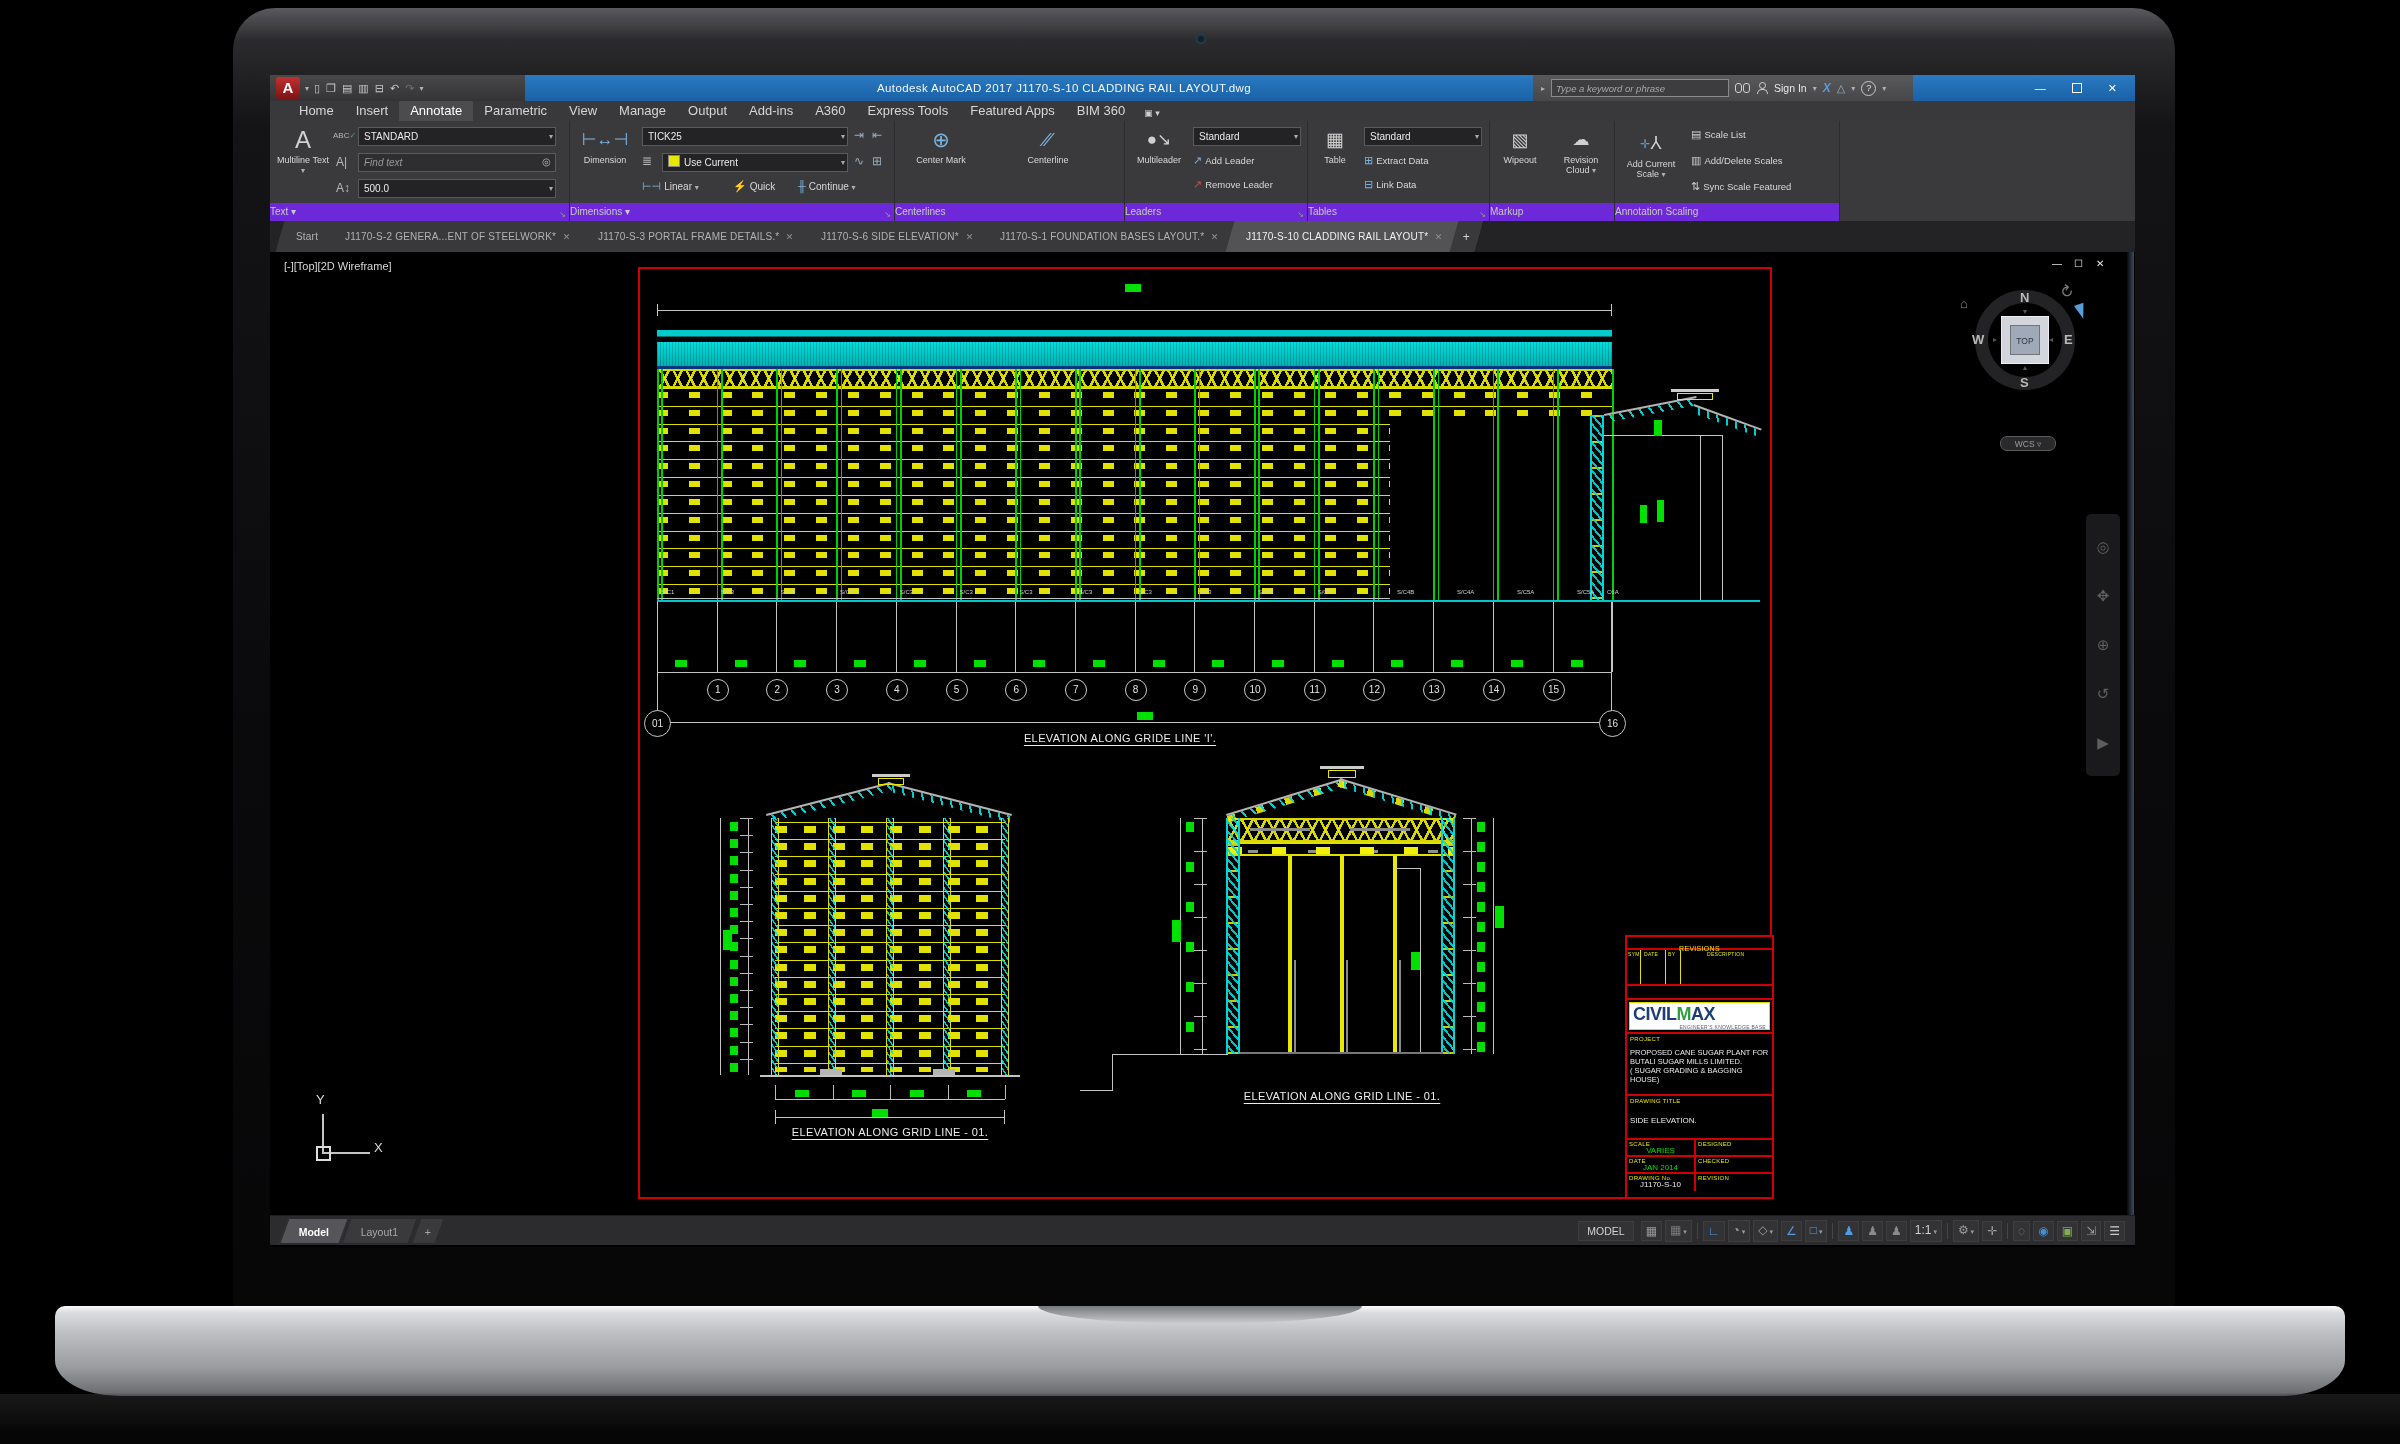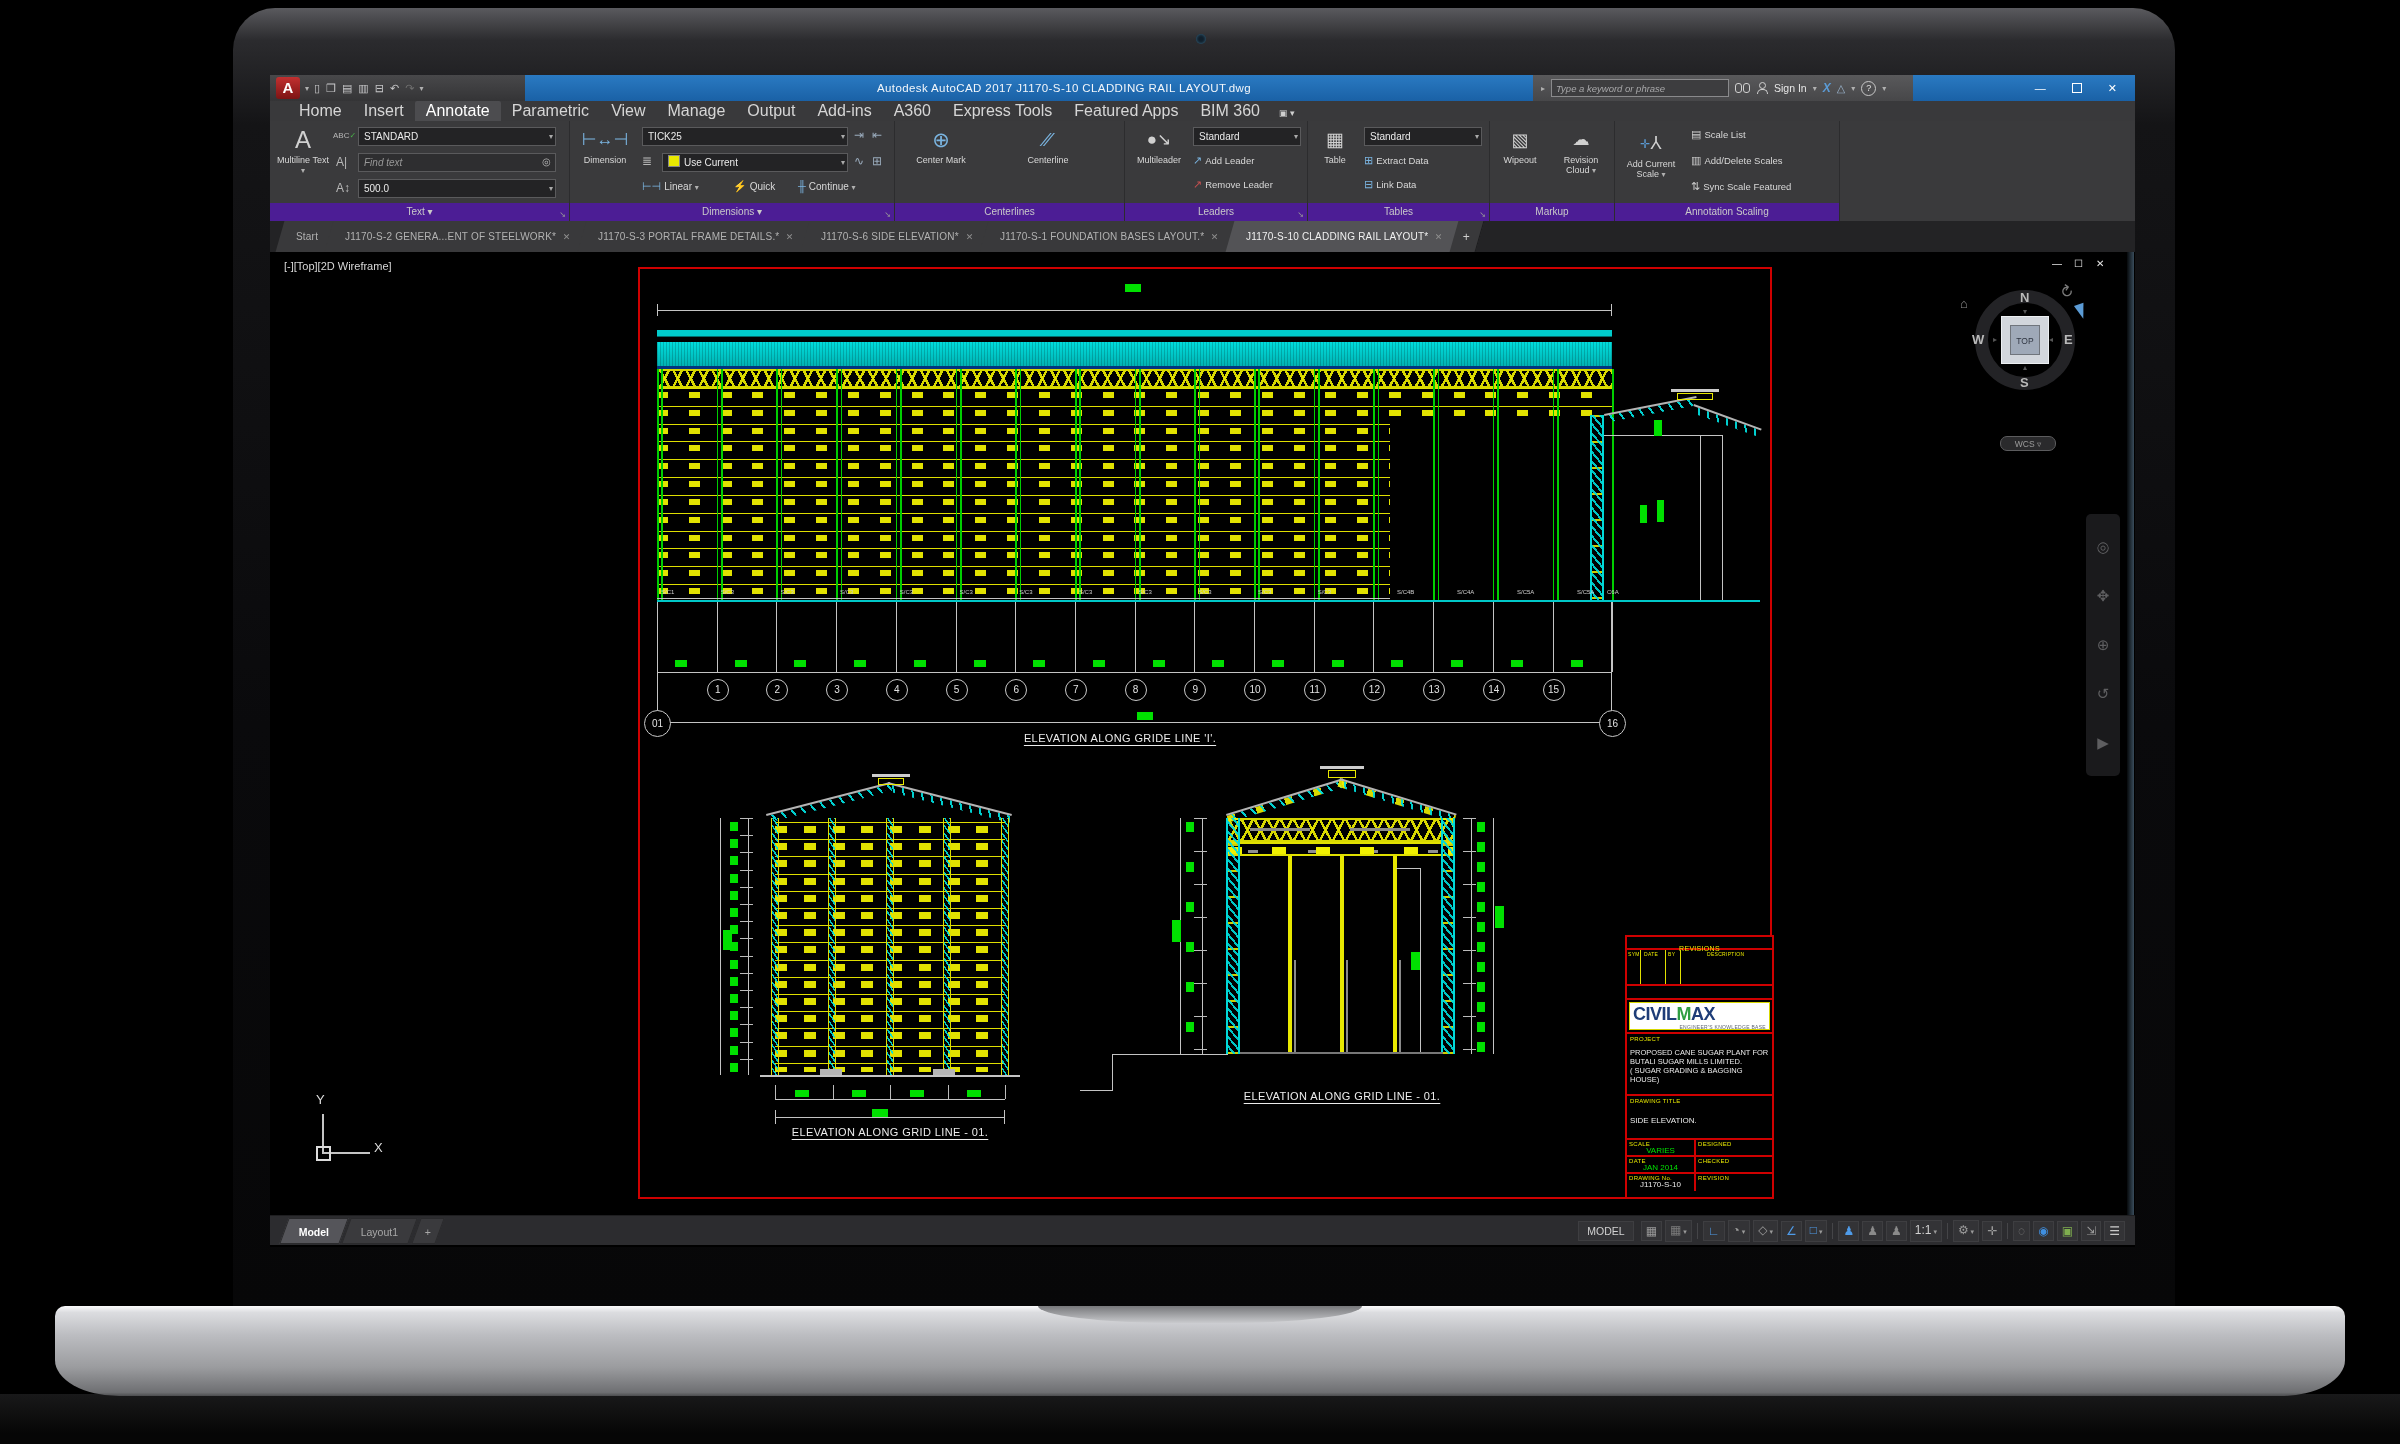--- a/index.html
+++ b/index.html
@@ -46,28 +46,28 @@
   .signin{color:#e8e8e8;font-size:10.5px;}
   .mini-caret{color:#b0b0b0;font-size:8px;}
   .xchg{color:#5b9bd5;font-weight:bold;font-style:italic;font-size:12px;}
   .a360i{color:#9ab4cc;font-size:11px;}
   .helpq{width:13px;height:13px;border:1px solid #c8c8c8;border-radius:50%;color:#e0e0e0;font-size:9px;text-align:center;line-height:13px;display:inline-block;}
   .tb-blue2{width:222px;display:flex;justify-content:flex-end;align-items:center;gap:26px;padding-right:18px;box-sizing:border-box;}
   .wbtn{color:#fff;font-size:11px;line-height:26px;}
   .rsq{display:inline-block;width:8px;height:8px;border:1px solid #fff;position:relative;top:1px;}
 
   .ribbontabs{left:0;top:26px;width:1865px;height:20px;background:#39393b;display:flex;align-items:flex-end;padding-left:18px;box-sizing:border-box;}
-  .rtab{color:#d6d6d6;font-size:16px;padding:3px 11px;line-height:14px;}
+  .rtab{color:#d6d6d6;font-size:13px;padding:3px 11px;line-height:14px;}
   .rtab.active{background:#4c4c4f;color:#fff;border-radius:2px 2px 0 0;}
   .rtab-extra{color:#cfcfcf;font-size:9px;padding:3px 8px;}
 
   .ribbonpanels{left:0;top:46px;width:1865px;height:100px;background:#3a3a3c;display:flex;}
   .rp{position:relative;height:100px;border-right:1px solid #2c2c2e;box-sizing:border-box;flex:none;}
-  .rp-label{position:absolute;left:0;right:0;bottom:0;height:18px;background:#4c1d95;color:#c9c9c9;
-     font-size:10px;text-align:center;line-height:17px;}
+  .rp-label{position:absolute;left:0;right:0;bottom:0;height:18px;background:#6d28d9;color:#c9c9c9;
+     font-size:10px;line-height:17px;}
   .rp-launch{position:absolute;right:3px;bottom:2px;color:#9a9a9a;font-size:8px;}
   .bigbtn{position:absolute;top:4px;text-align:center;color:#d8d8d8;font-size:9px;line-height:10px;}
   .bigico{font-size:24px;line-height:30px;color:#d0d0d0;display:block;}
   .dd{position:absolute;height:19px;background:#232325;border:1px solid #5a5a5c;color:#eaeaea;
       font-size:10px;line-height:18px;padding:0 14px 0 5px;box-sizing:border-box;white-space:nowrap;overflow:hidden;}
   .dd::after{content:"▾";position:absolute;right:2px;top:0;color:#aaa;font-size:8px;line-height:18px;}
   .ti{position:absolute;height:19px;background:#2e2e30;border:1px solid #5a5a5c;color:#ddd;font-size:10px;
       padding:0 5px;box-sizing:border-box;font-family:"Liberation Sans",sans-serif;}
   .ti::placeholder{color:#989898;font-style:italic;}
   .sico{position:absolute;color:#b8b8b8;font-size:12px;line-height:14px;}

